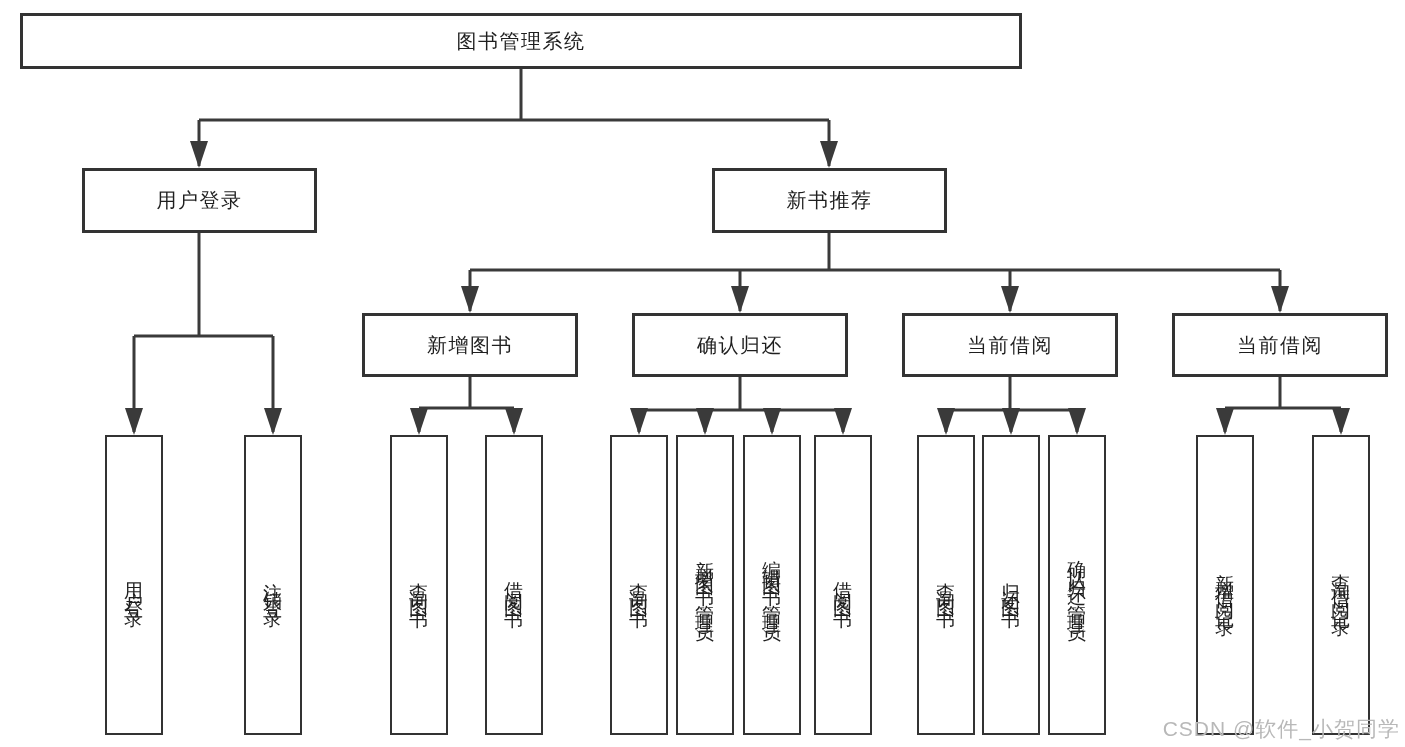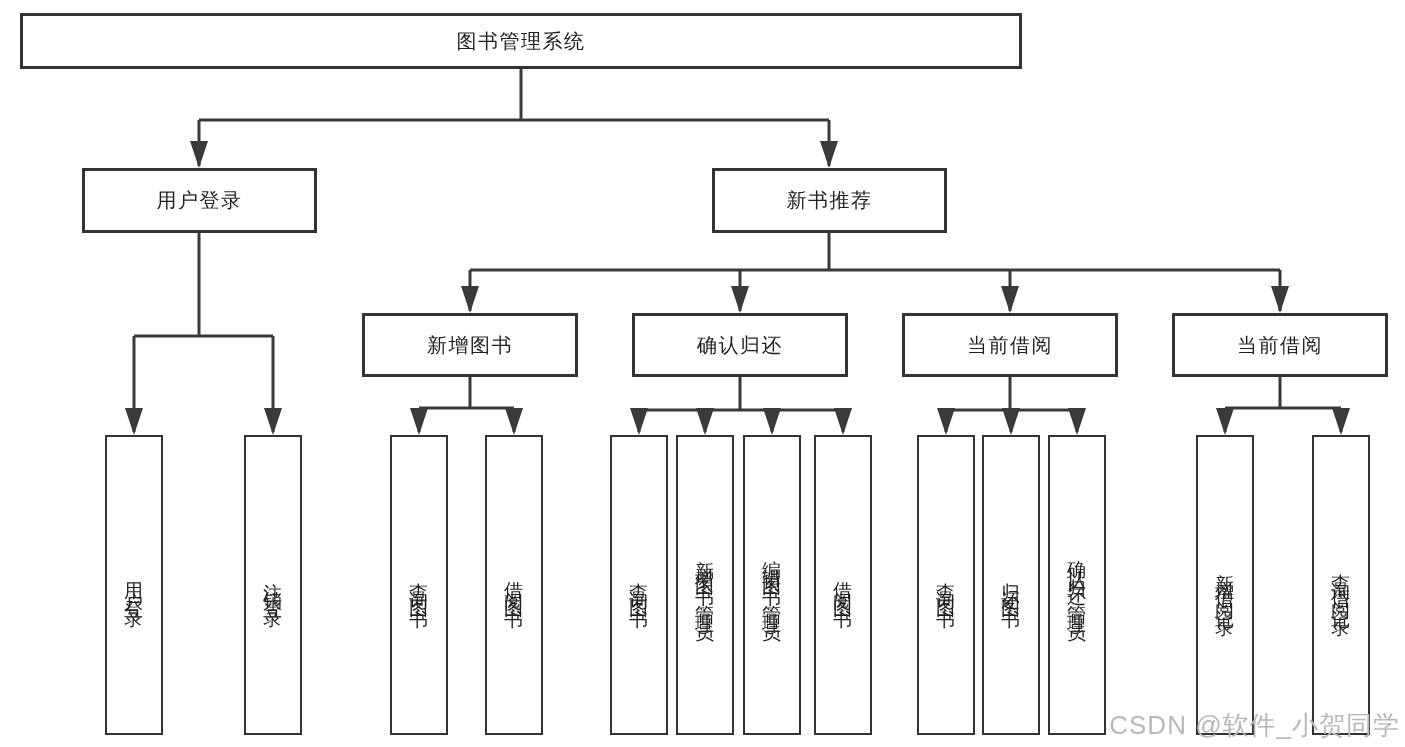--- a/index.html
+++ b/index.html
@@ -47,21 +47,21 @@
     text-orientation: mixed;
     font-size: 19px;
     letter-spacing: 9px;
     line-height: 1;
     white-space: nowrap;
   }
   .watermark {
     position: absolute;
     right: 5px;
     bottom: 4px;
-    font-size: 26px;
+    font-size: 21px;
     color: #b8b8b8;
     letter-spacing: 1px;
     z-index: 5;
     white-space: nowrap;
   }
 </style>
 </head>
 <body>
 
 <div class="stage">

